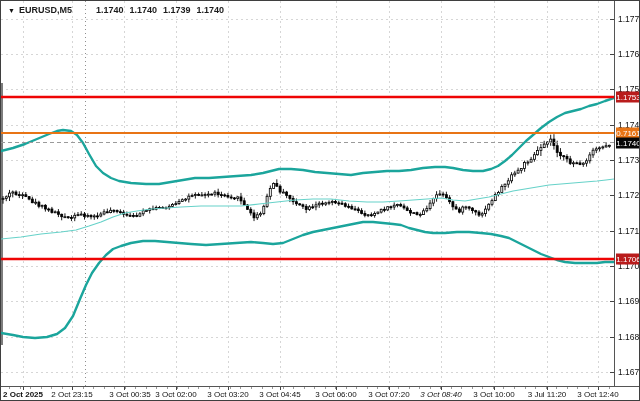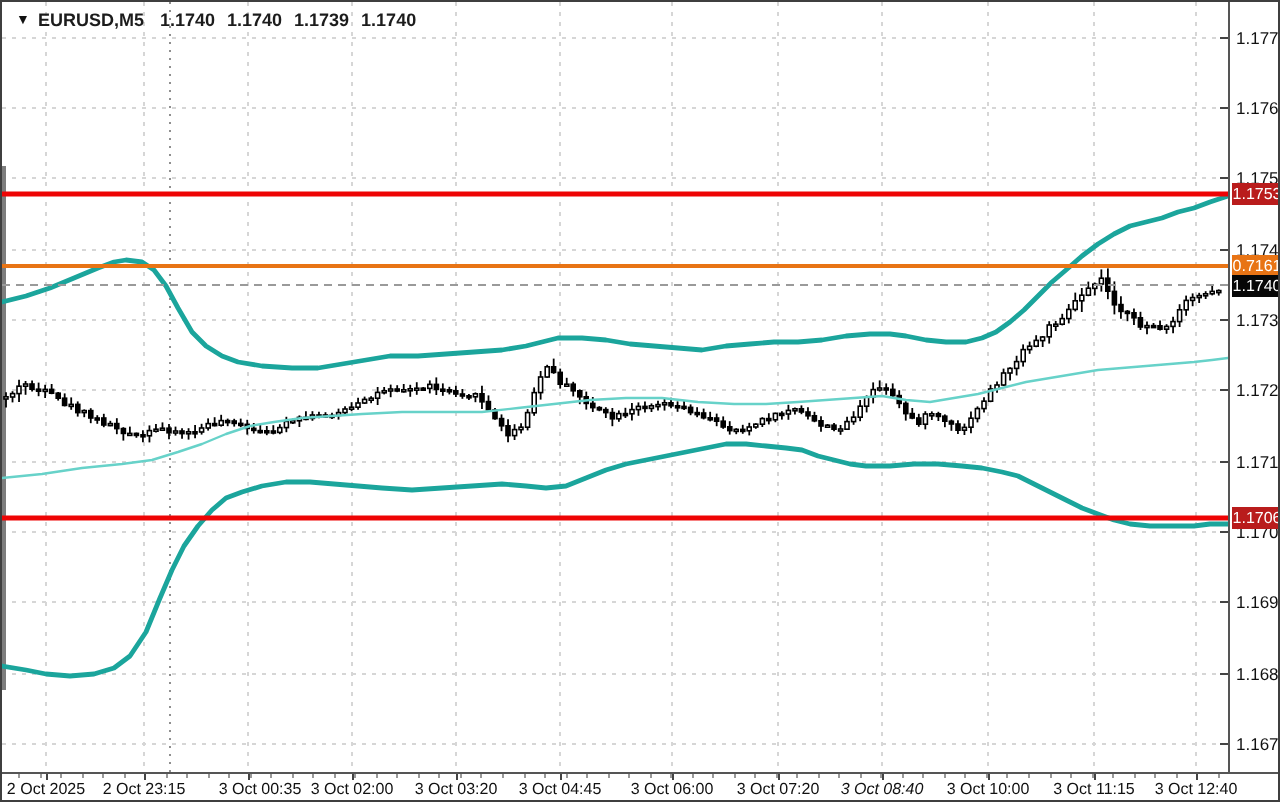--- a/index.html
+++ b/index.html
@@ -8,21 +8,21 @@
     position:relative;width:640px;height:401px;background:#fff;
     border:1px solid #3f3f3f;overflow:hidden;
     font-family:"Liberation Sans","DejaVu Sans",sans-serif;
   }
   #chart-svg{position:absolute;left:0;top:0;}
   .titlebar{
     position:absolute;left:7px;top:4px;z-index:6;display:flex;align-items:center;
     font-size:9px;font-weight:bold;color:#1c1c1c;letter-spacing:0;white-space:nowrap;
   }
   .titlebar .tri{font-size:7px;margin-right:4px;color:#111;line-height:1;}
-  .titlebar .sym{margin-right:8px;}
+  .titlebar .sym{margin-right:24px;}
   .titlebar .val{margin-right:6px;font-weight:bold;}
   .axis-price{
     position:absolute;left:613px;top:0;width:27px;height:385px;background:#fff;
     border-left:1px solid #555;z-index:4;
   }
   .axis-time{
     position:absolute;left:0;top:385px;width:640px;height:16px;background:#fff;
     border-top:1px solid #555;z-index:4;
   }
   .plabel{
@@ -548,38 +548,38 @@
       <div class="tick-minor" style="left: 523.5px;"></div>
       <div class="tick-minor" style="left: 534px;"></div>
       <div class="tick-minor" style="left: 544.5px;"></div>
       <div class="tick-minor" style="left: 555px;"></div>
       <div class="tick-minor" style="left: 565.6px;"></div>
       <div class="tick-minor" style="left: 576.1px;"></div>
       <div class="tick-minor" style="left: 586.6px;"></div>
       <div class="tick-minor" style="left: 597.1px;"></div>
       <div class="tick-minor" style="left: 607.6px;"></div>
       <div class="tick-major" style="left: 22px;"></div>
-      <div class="tlabel" style="left: 22px; font-weight: normal;">2 Oct 2025</div>
+      <div class="tlabel" style="left: 22px; font-weight: bold;">2 Oct 2025</div>
       <div class="tick-major" style="left: 71px;"></div>
       <div class="tlabel" style="left: 71px;">2 Oct 23:15</div>
       <div class="tick-major" style="left: 123px;"></div>
       <div class="tlabel" style="left: 129px;">3 Oct 00:35</div>
       <div class="tick-major" style="left: 175px;"></div>
       <div class="tlabel" style="left: 175px;">3 Oct 02:00</div>
       <div class="tick-major" style="left: 227px;"></div>
       <div class="tlabel" style="left: 227px;">3 Oct 03:20</div>
       <div class="tick-major" style="left: 279px;"></div>
       <div class="tlabel" style="left: 279px;">3 Oct 04:45</div>
       <div class="tick-major" style="left: 335px;"></div>
       <div class="tlabel" style="left: 335px;">3 Oct 06:00</div>
       <div class="tick-major" style="left: 388px;"></div>
       <div class="tlabel" style="left: 388px;">3 Oct 07:20</div>
       <div class="tick-major" style="left: 440px;"></div>
       <div class="tlabel" style="left: 440px; font-style: italic;">3 Oct 08:40</div>
       <div class="tick-major" style="left: 493px;"></div>
       <div class="tlabel" style="left: 493px;">3 Oct 10:00</div>
       <div class="tick-major" style="left: 546px;"></div>
-      <div class="tlabel" style="left: 546px;">3 Oct 11:15</div>
+      <div class="tlabel" style="left: 546px;">3 Jul 11:20</div>
       <div class="tick-major" style="left: 597px;"></div>
       <div class="tlabel" style="left: 597px;">3 Oct 12:40</div>
     </div>
 
 </div>
 
 </body></html>

